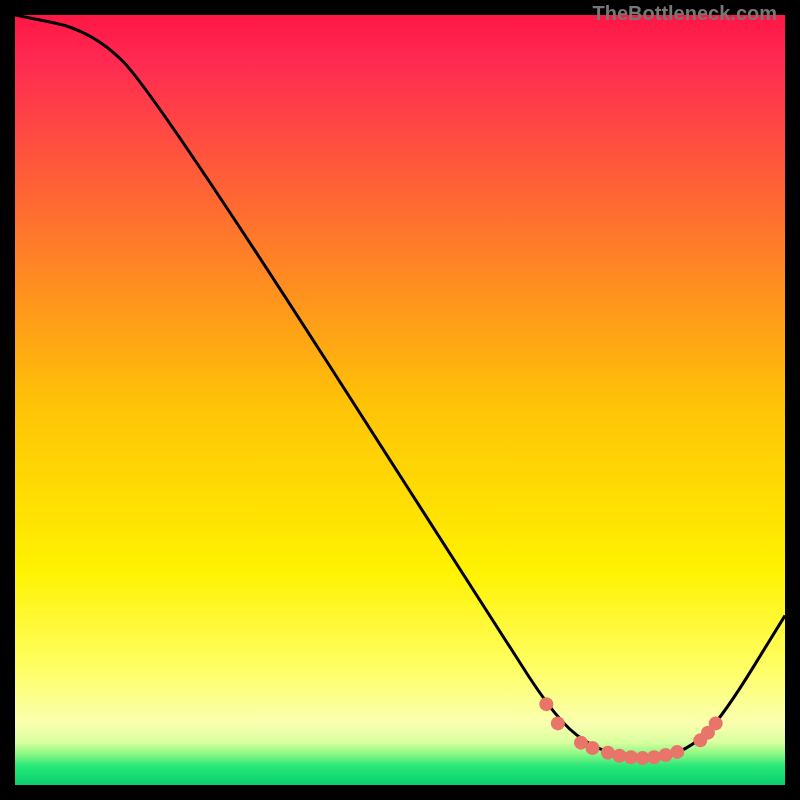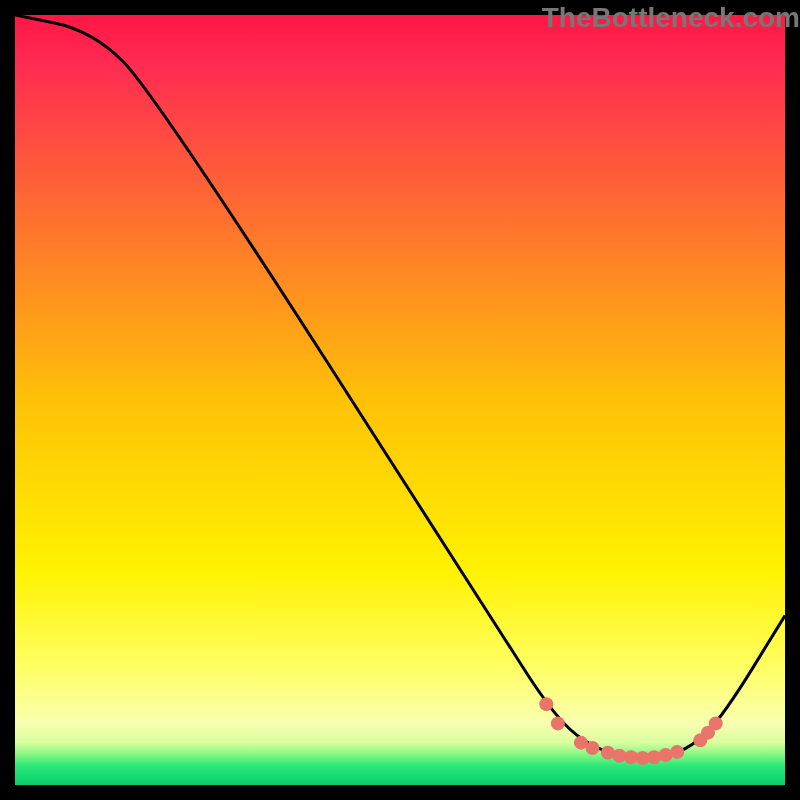--- a/index.html
+++ b/index.html
@@ -1,17 +1,17 @@
 <!DOCTYPE html>
 <html><head>
 <meta charset="utf-8">
 <style>
   * { margin: 0; padding: 0; box-sizing: border-box; }
   body { width: 800px; height: 800px; background: #000; font-family: Arial, sans-serif; position: relative; }
-  .watermark { position: absolute; top: 2px; right: 0; color: #777; font-size: 28px; font-weight: bold; z-index: 10; }
+  .watermark { position: absolute; top: 2px; right: 23px; color: #777; font-size: 20px; font-weight: bold; z-index: 10; }
   .chart-area { position: absolute; left: 15px; top: 15px; width: 770px; height: 770px; }
   .gradient-bg { position: absolute; left: 0; top: 0; width: 100%; height: 100%; }
   .curve-svg { position: absolute; left: 0; top: 0; width: 100%; height: 100%; }
   .dot { fill: #e8746a; }
 </style>
 </head>
 <body>
 
 <div class="watermark">TheBottleneck.com</div>
 

